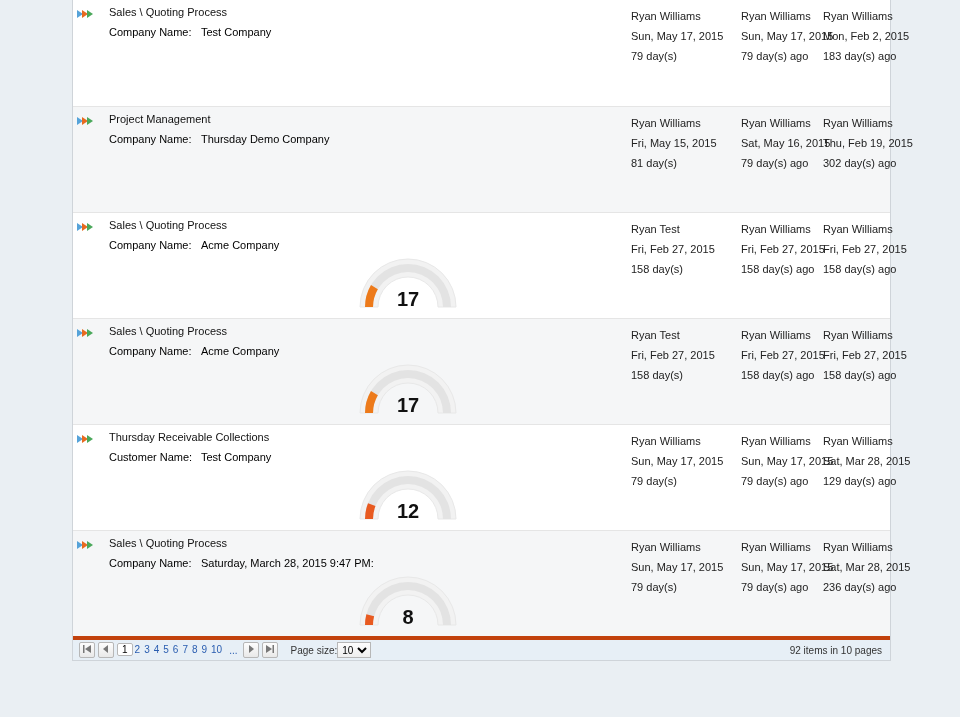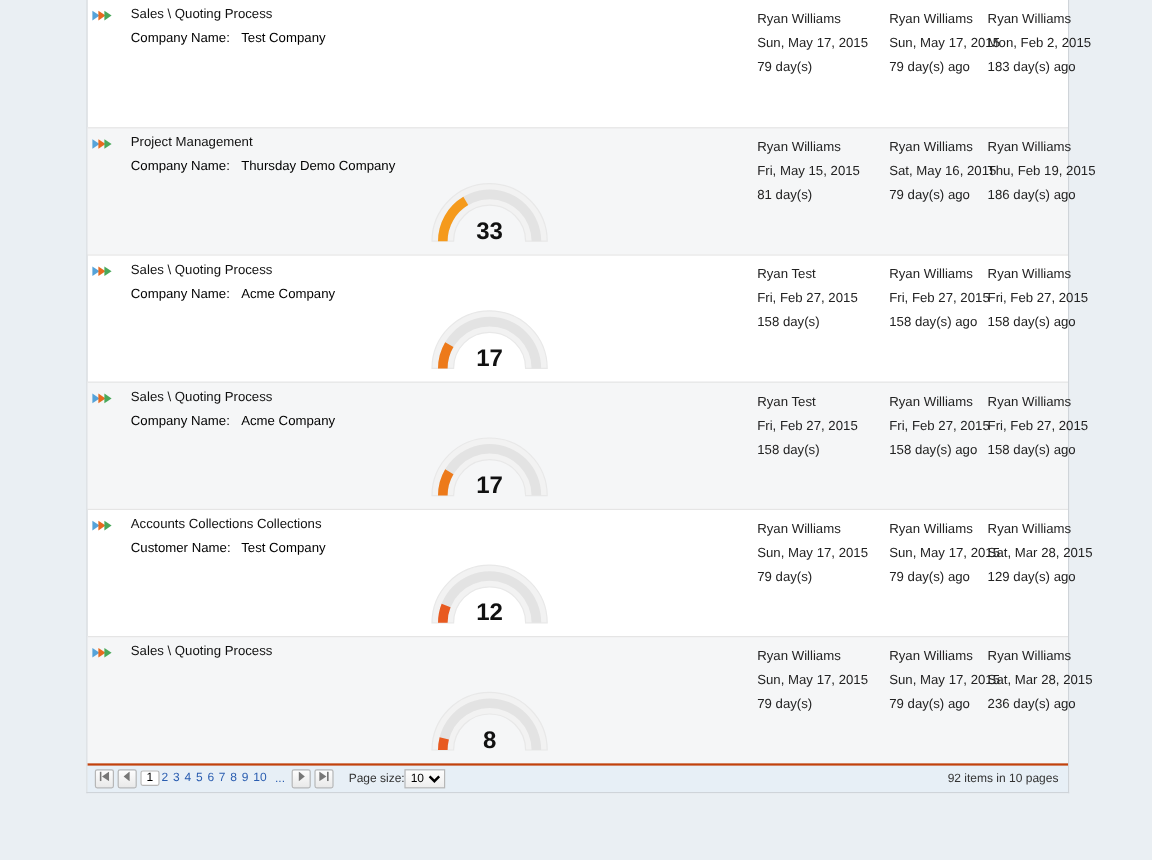--- a/index.html
+++ b/index.html
@@ -77,21 +77,21 @@
     position:absolute;
     left:0; right:0; bottom:4px;
     text-align:center;
     font-size:20px;
     font-weight:bold;
     color:#111;
   }
   
   .pager {
     background:#e7eff6;
-    border-top:2px solid #c2410c;
+    border-top:4px solid #c2410c;
     height:24px;
     font-size:10px;
     color:#333;
     padding:2px 6px;
     display:flex;
     align-items:center;
     justify-content:space-between;
   }
   .pager-left { display:flex; align-items:center; gap:3px;}
   .pbtn {
@@ -155,42 +155,34 @@
         <div class="col c3">
           <div>Ryan Williams</div>
           <div>Mon, Feb 2, 2015</div>
           <div>183 day(s) ago</div>
         </div>
       </div>
       <div class="row alt">
         <div class="tri"><span class="a"></span><span class="b"></span><span class="c"></span></div>
         <div class="title">Project Management</div>
         <div class="subrow"><span class="lbl">Company Name:</span><span class="val">Thursday Demo Company</span></div>
-        <div class="gauge">
-          <svg width="120" height="70" viewBox="0 0 120 70">
-            <path d="M 12 62.00000000000001 A 48 48 0 0 1 108 61.999999999999986 L 90 61.99999999999999 A 30 30 0 0 0 30 62.00000000000001 Z" fill="#f2f2f2" stroke="#e8e8e8" stroke-width="1"></path>
-            <path d="M 17 62.00000000000001 A 43 43 0 0 1 103 61.99999999999999 L 95 61.99999999999999 A 35 35 0 0 0 25 62.00000000000001 Z" fill="#e3e3e3"></path>
-            <path d="M 17 62.00000000000001 A 43 43 0 0 1 38.11121912273404 24.98809283883042 L 42.18355044873701 31.874029054861968 A 35 35 0 0 0 25 62.00000000000001 Z" fill="#f59a1c"></path>
-          </svg>
-          <div class="num">33</div>
-        </div>
         <div class="col c1">
           <div>Ryan Williams</div>
           <div>Fri, May 15, 2015</div>
           <div>81 day(s)</div>
         </div>
         <div class="col c2">
           <div>Ryan Williams</div>
           <div>Sat, May 16, 2015</div>
           <div>79 day(s) ago</div>
         </div>
         <div class="col c3">
           <div>Ryan Williams</div>
           <div>Thu, Feb 19, 2015</div>
-          <div>186 day(s) ago</div>
+          <div>302 day(s) ago</div>
         </div>
       </div>
       <div class="row">
         <div class="tri"><span class="a"></span><span class="b"></span><span class="c"></span></div>
         <div class="title">Sales \ Quoting Process</div>
         <div class="subrow"><span class="lbl">Company Name:</span><span class="val">Acme Company</span></div>
         <div class="gauge">
           <svg width="120" height="70" viewBox="0 0 120 70">
             <path d="M 12 62.00000000000001 A 48 48 0 0 1 108 61.999999999999986 L 90 61.99999999999999 A 30 30 0 0 0 30 62.00000000000001 Z" fill="#f2f2f2" stroke="#e8e8e8" stroke-width="1"></path>
             <path d="M 17 62.00000000000001 A 43 43 0 0 1 103 61.99999999999999 L 95 61.99999999999999 A 35 35 0 0 0 25 62.00000000000001 Z" fill="#e3e3e3"></path>
@@ -237,21 +229,21 @@
           <div>158 day(s) ago</div>
         </div>
         <div class="col c3">
           <div>Ryan Williams</div>
           <div>Fri, Feb 27, 2015</div>
           <div>158 day(s) ago</div>
         </div>
       </div>
       <div class="row">
         <div class="tri"><span class="a"></span><span class="b"></span><span class="c"></span></div>
-        <div class="title">Accounts Collections Collections</div>
+        <div class="title">Thursday Receivable Collections</div>
         <div class="subrow"><span class="lbl">Customer Name:</span><span class="val">Test Company</span></div>
         <div class="gauge">
           <svg width="120" height="70" viewBox="0 0 120 70">
             <path d="M 12 62.00000000000001 A 48 48 0 0 1 108 61.999999999999986 L 90 61.99999999999999 A 30 30 0 0 0 30 62.00000000000001 Z" fill="#f2f2f2" stroke="#e8e8e8" stroke-width="1"></path>
             <path d="M 17 62.00000000000001 A 43 43 0 0 1 103 61.99999999999999 L 95 61.99999999999999 A 35 35 0 0 0 25 62.00000000000001 Z" fill="#e3e3e3"></path>
             <path d="M 17 62.00000000000001 A 43 43 0 0 1 20.019611106805186 46.17064423455885 L 27.4578229939112 49.11564065603628 A 35 35 0 0 0 25 62.00000000000001 Z" fill="#e85a20"></path>
           </svg>
           <div class="num">12</div>
         </div>
         <div class="col c1">
@@ -266,20 +258,21 @@
         </div>
         <div class="col c3">
           <div>Ryan Williams</div>
           <div>Sat, Mar 28, 2015</div>
           <div>129 day(s) ago</div>
         </div>
       </div>
       <div class="row alt">
         <div class="tri"><span class="a"></span><span class="b"></span><span class="c"></span></div>
         <div class="title">Sales \ Quoting Process</div>
+        <div class="subrow"><span class="lbl">Company Name:</span><span class="val">Saturday, March 28, 2015 9:47 PM:</span></div>
         <div class="gauge">
           <svg width="120" height="70" viewBox="0 0 120 70">
             <path d="M 12 62.00000000000001 A 48 48 0 0 1 108 61.999999999999986 L 90 61.99999999999999 A 30 30 0 0 0 30 62.00000000000001 Z" fill="#f2f2f2" stroke="#e8e8e8" stroke-width="1"></path>
             <path d="M 17 62.00000000000001 A 43 43 0 0 1 103 61.99999999999999 L 95 61.99999999999999 A 35 35 0 0 0 25 62.00000000000001 Z" fill="#e3e3e3"></path>
             <path d="M 17 62.00000000000001 A 43 43 0 0 1 18.35092407146886 51.30633485191125 L 26.09958936049791 53.29585394923009 A 35 35 0 0 0 25 62.00000000000001 Z" fill="#e85a20"></path>
           </svg>
           <div class="num">8</div>
         </div>
         <div class="col c1">
           <div>Ryan Williams</div>

